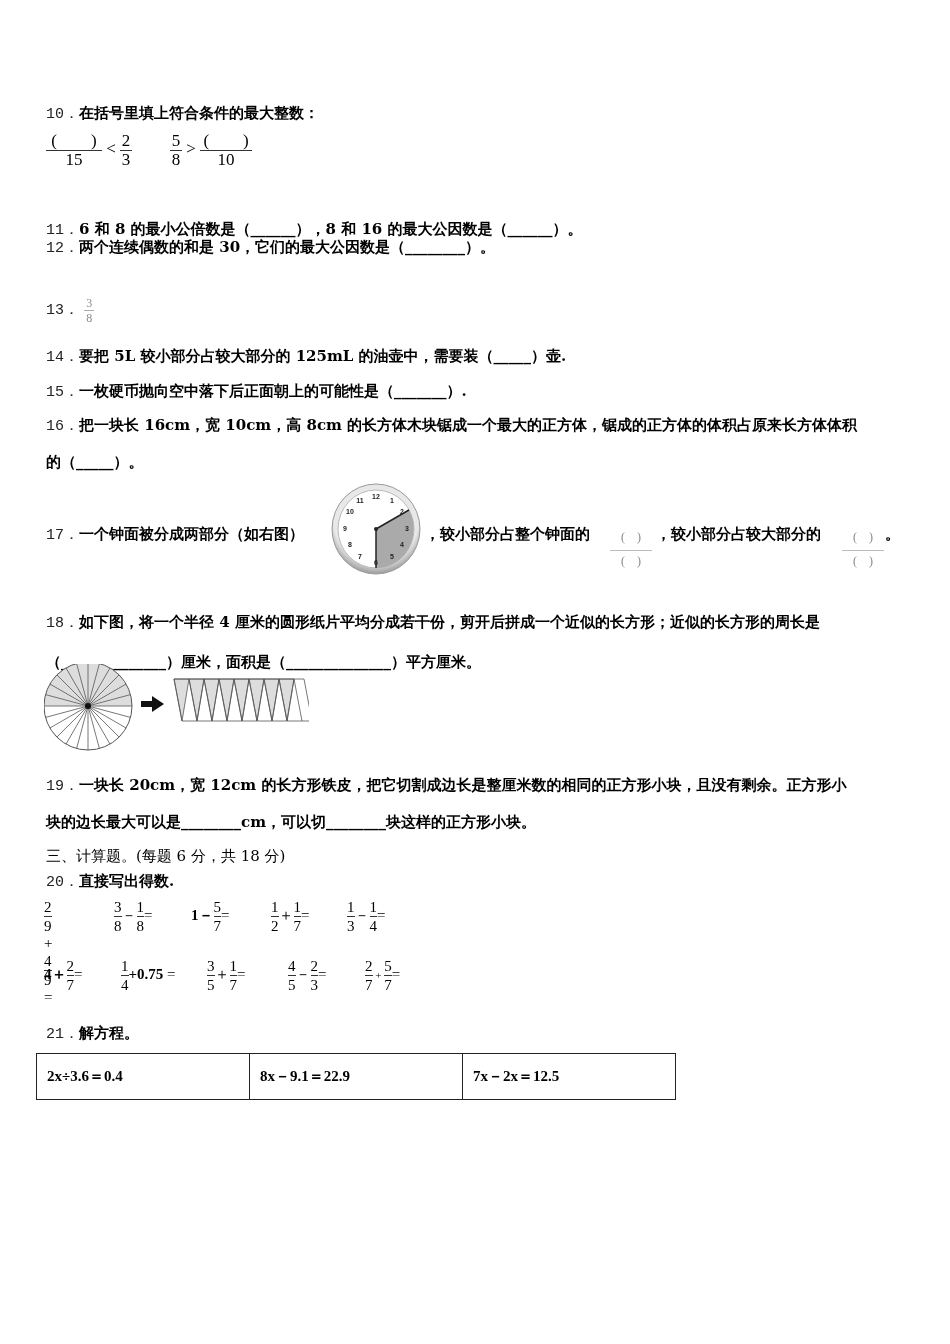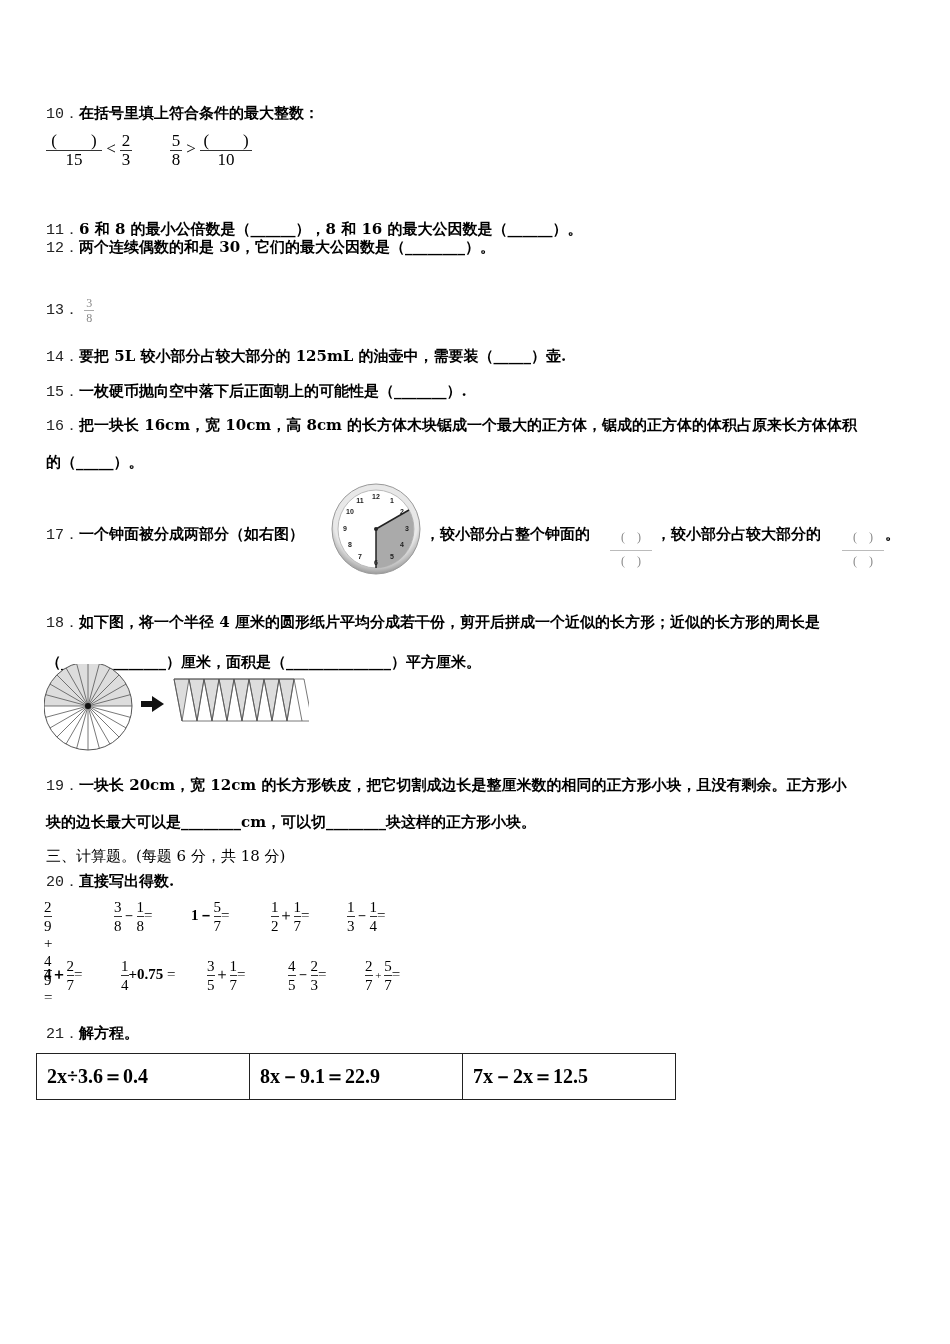--- a/index.html
+++ b/index.html
@@ -6,21 +6,21 @@
   body { width:950px; height:1344px; position:relative; overflow:hidden;
          font-family:"DejaVu Serif", "Liberation Serif", serif; color:#000; }
   .abs { position:absolute; }
   .line { position:absolute; left:46px; font-size:15px; font-weight:bold; white-space:nowrap; line-height:20px; }
   .num { font-weight:normal; font-family:Liberation Mono, monospace; color:#222; }
   .frac { display:inline-block; vertical-align:middle; text-align:center; font-family:"Liberation Serif", serif; font-weight:normal; }
   .frac .n, .frac .d { display:block; line-height:18px; }
   .frac .bar { display:block; border-top:1px solid #333; }
   .grey { color:#888; }
   table.eq { position:absolute; left:36px; top:1053px; border-collapse:collapse; width:640px; }
-  table.eq td { border:1.5px solid #222; height:45px; padding:0 10px; font-size:20px; font-weight:bold; font-family:"Liberation Serif", serif; width:193px; }
+  table.eq td { border:1.5px solid #222; height:45px; padding:0 10px; font-size:15px; font-weight:bold; font-family:"Liberation Serif", serif; width:193px; }
 </style>
 </head>
 <body>
 
 <div class="line" style="top:103px;">
   <span class="num">10．</span><span>在括号里填上符合条件的最大整数：</span>
 </div>
 <div class="abs" style="left:46px;top:132px;font-size:17px;font-family:'Liberation Serif',serif;">
   <span class="frac" style="width:56px;"><span class="n">(　　)</span><span class="bar"></span><span class="d">15</span></span>
   <span>&lt;</span>

